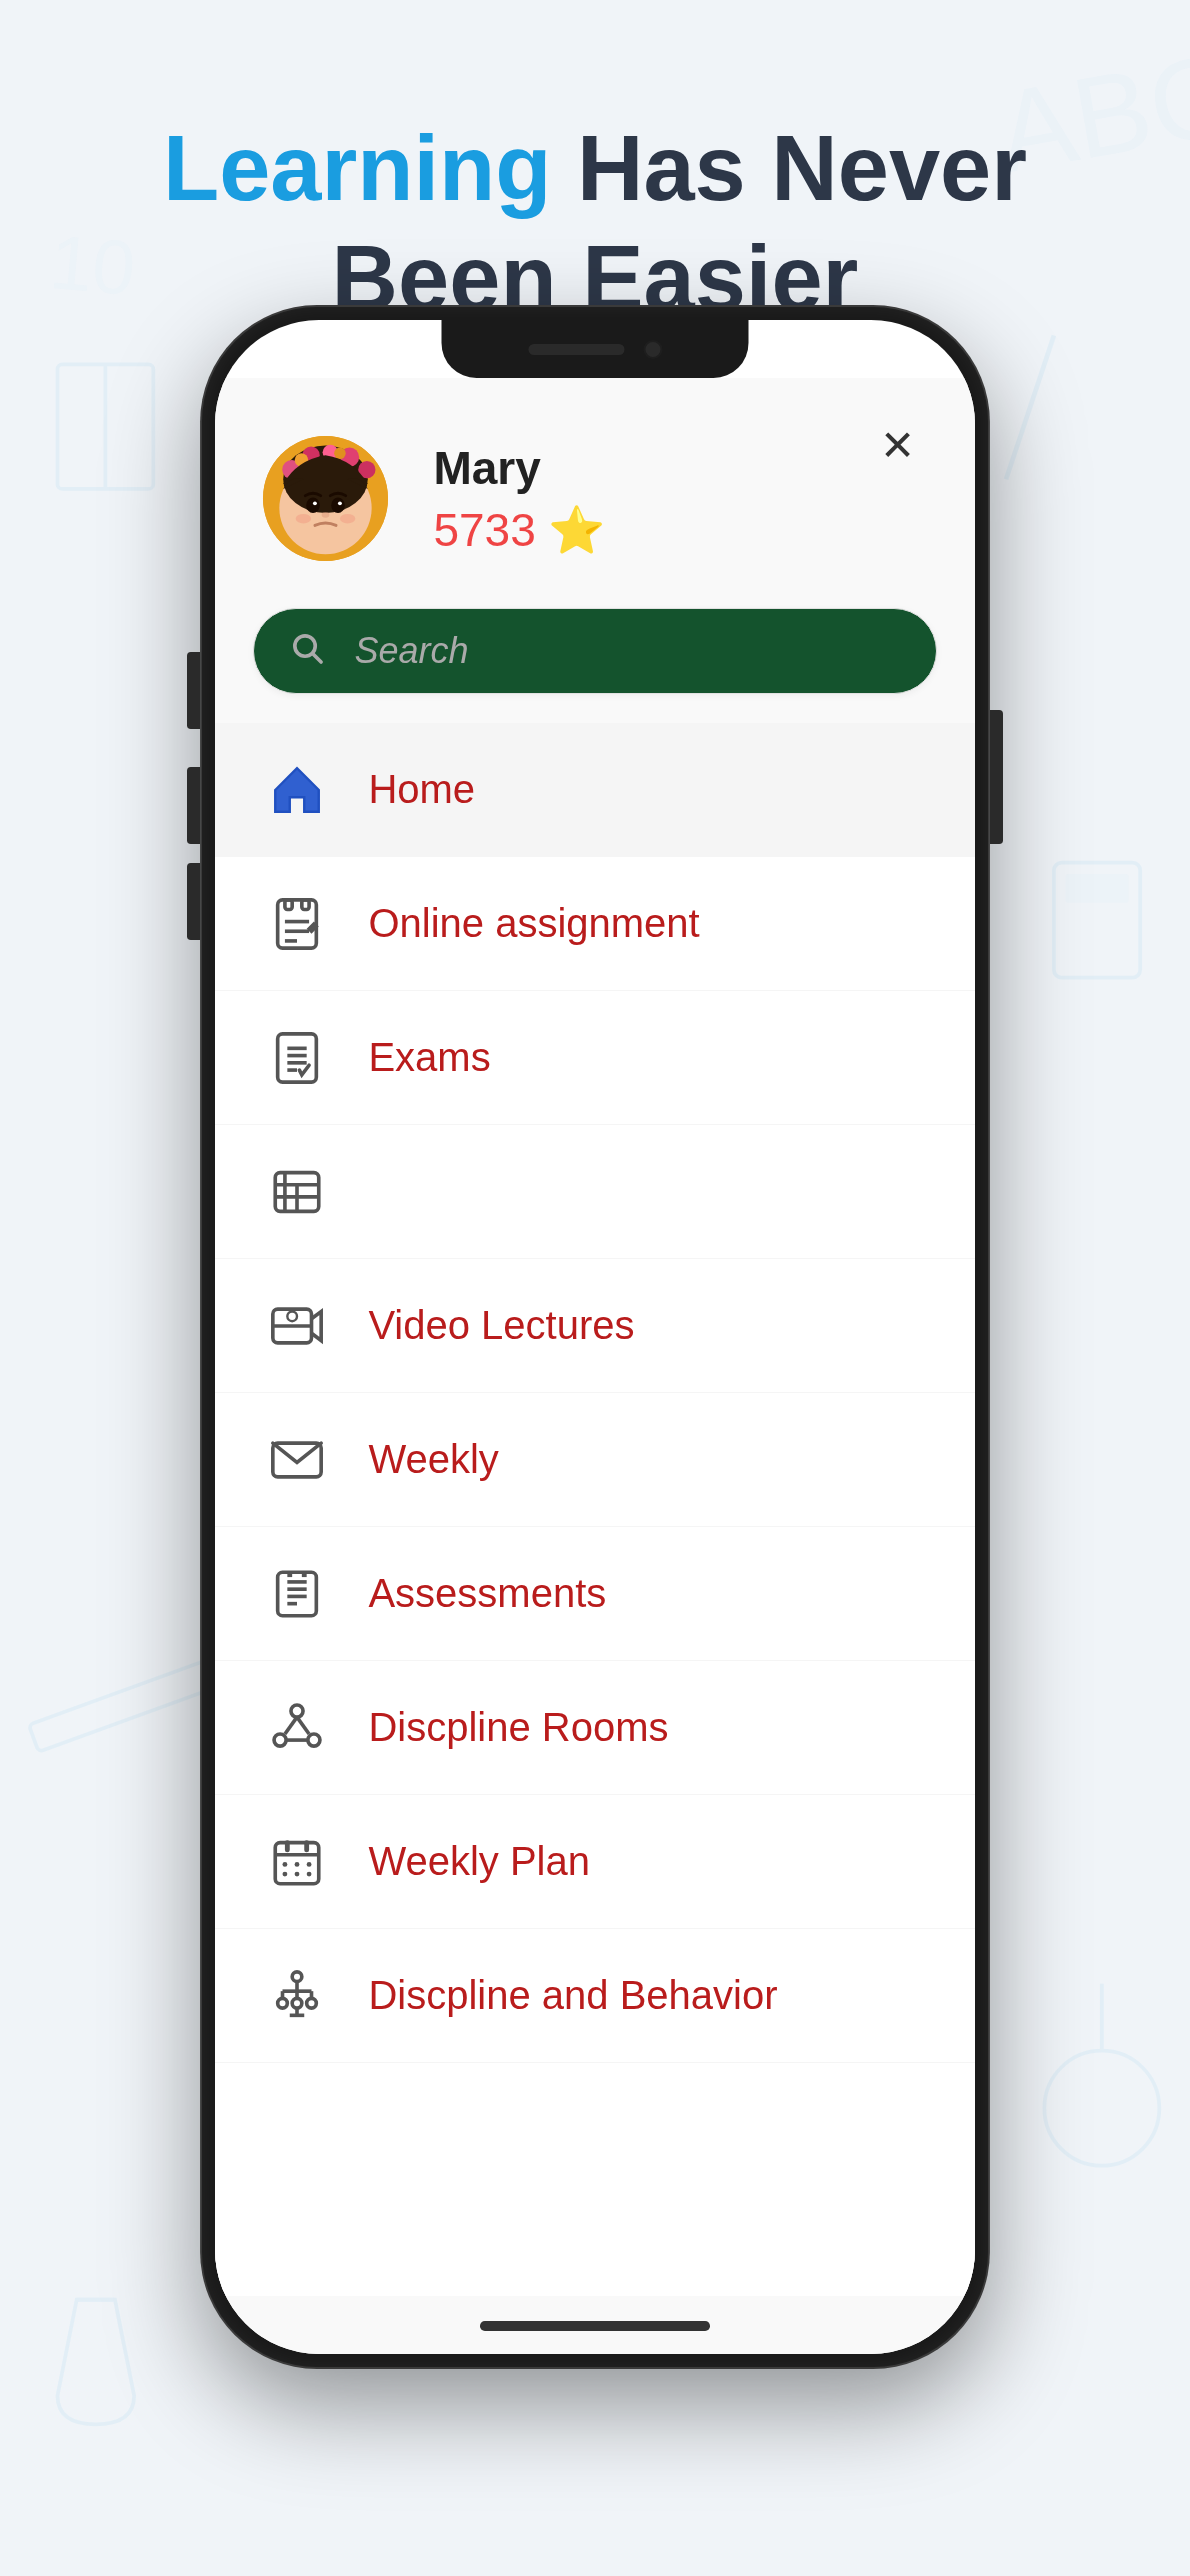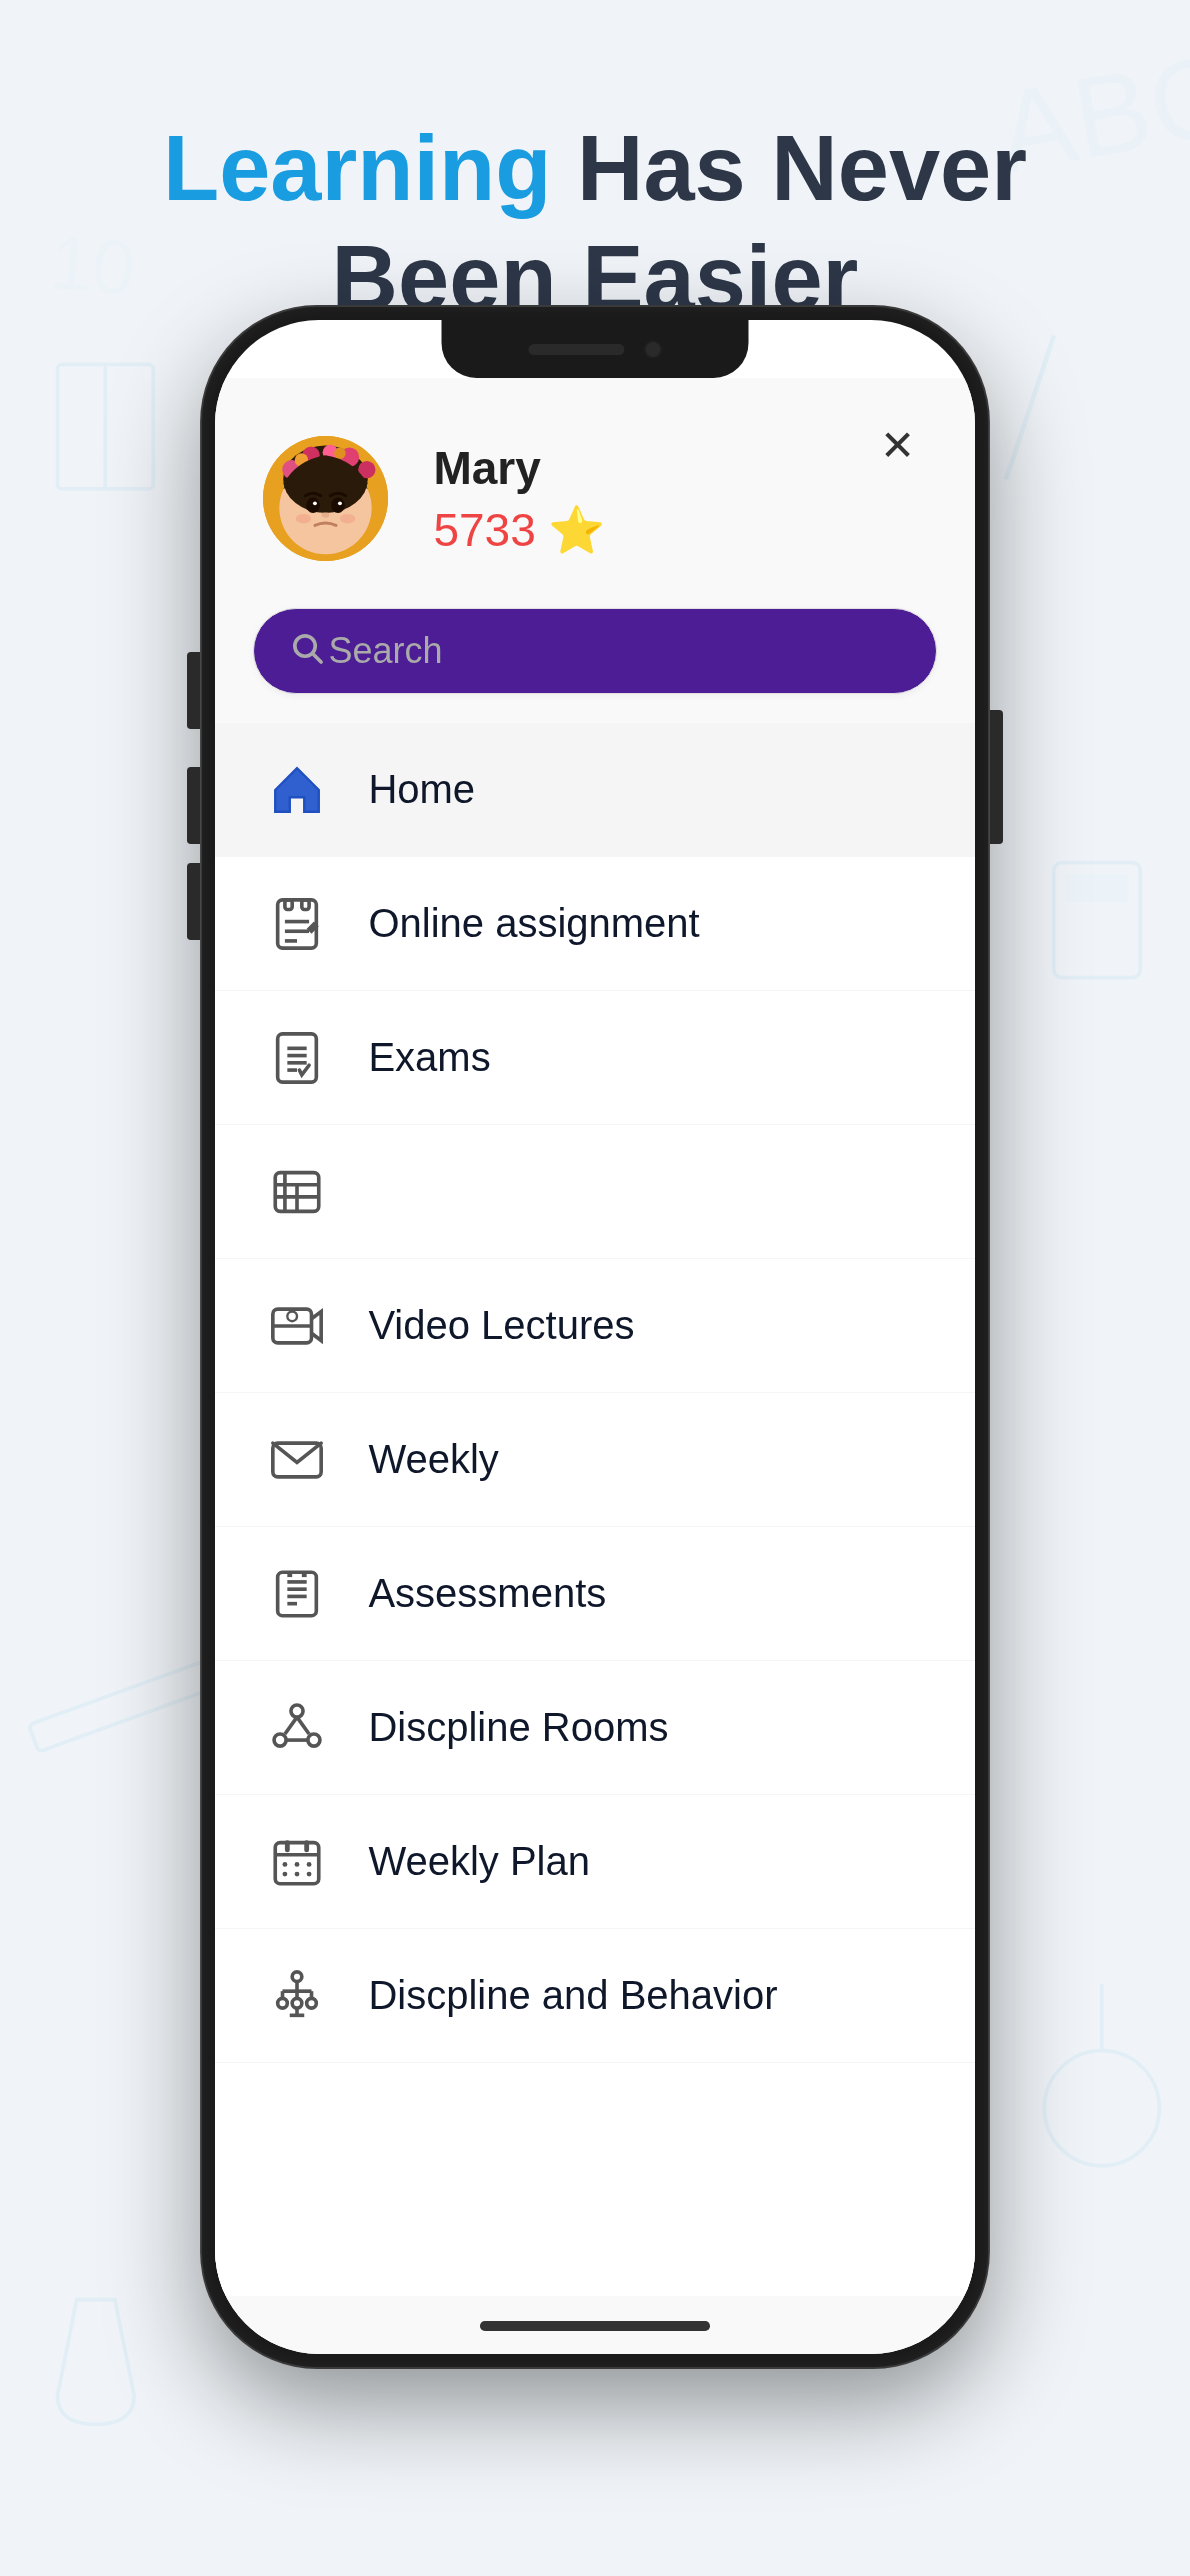--- a/index.html
+++ b/index.html
@@ -192,28 +192,29 @@
       color: #ef4444;
     }
 
     
     .search-bar {
       position: absolute;
       top: 230px;
       left: 38px;
       right: 38px;
       height: 86px;
-      background: #4c1d95;
+      background: #14532d;
       border-radius: 43px;
       border: 1.4px solid #e0e0e0;
       display: flex;
       align-items: center;
       padding: 0 35px;
-      gap: 4px;
+      gap: 30px;
       box-shadow: 0 1.9px 7.7px rgba(0,0,0,0.05);
+      font-style: italic;
     }
 
     .search-icon-wrap {
       color: #aaa;
       font-size: 35px;
     }
 
     .search-placeholder {
       font-size: 36px;
       color: #aaa;
@@ -252,21 +253,21 @@
       flex-shrink: 0;
     }
 
     .menu-icon svg {
       width: 58px;
       height: 58px;
     }
 
     .menu-label {
       font-size: 40px;
-      color: #0f172a;
+      color: #b91c1c;
       font-weight: 400;
     }
 
     
     .bottom-bar {
       position: absolute;
       bottom: 23px;
       left: 50%;
       transform: translateX(-50%);
       width: 230px;

